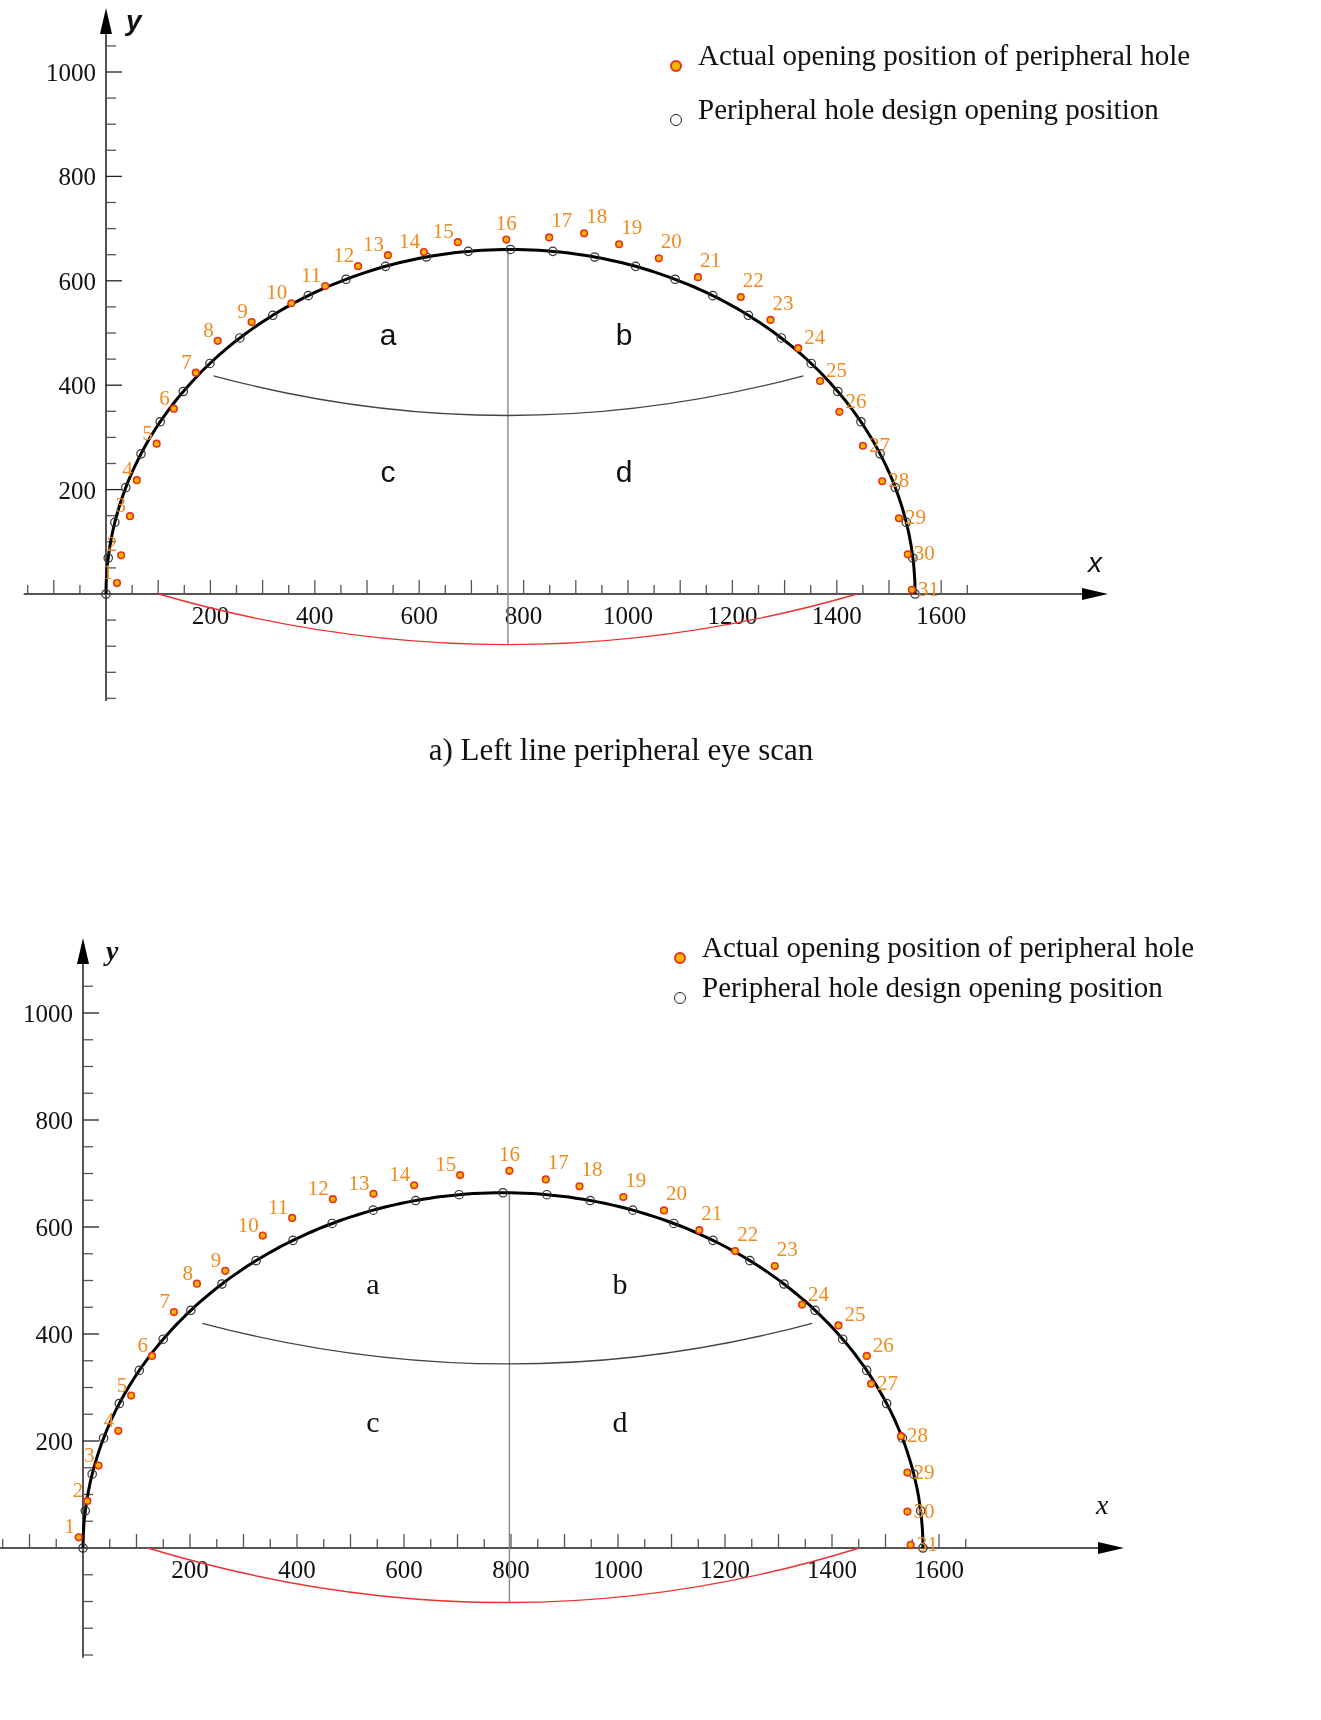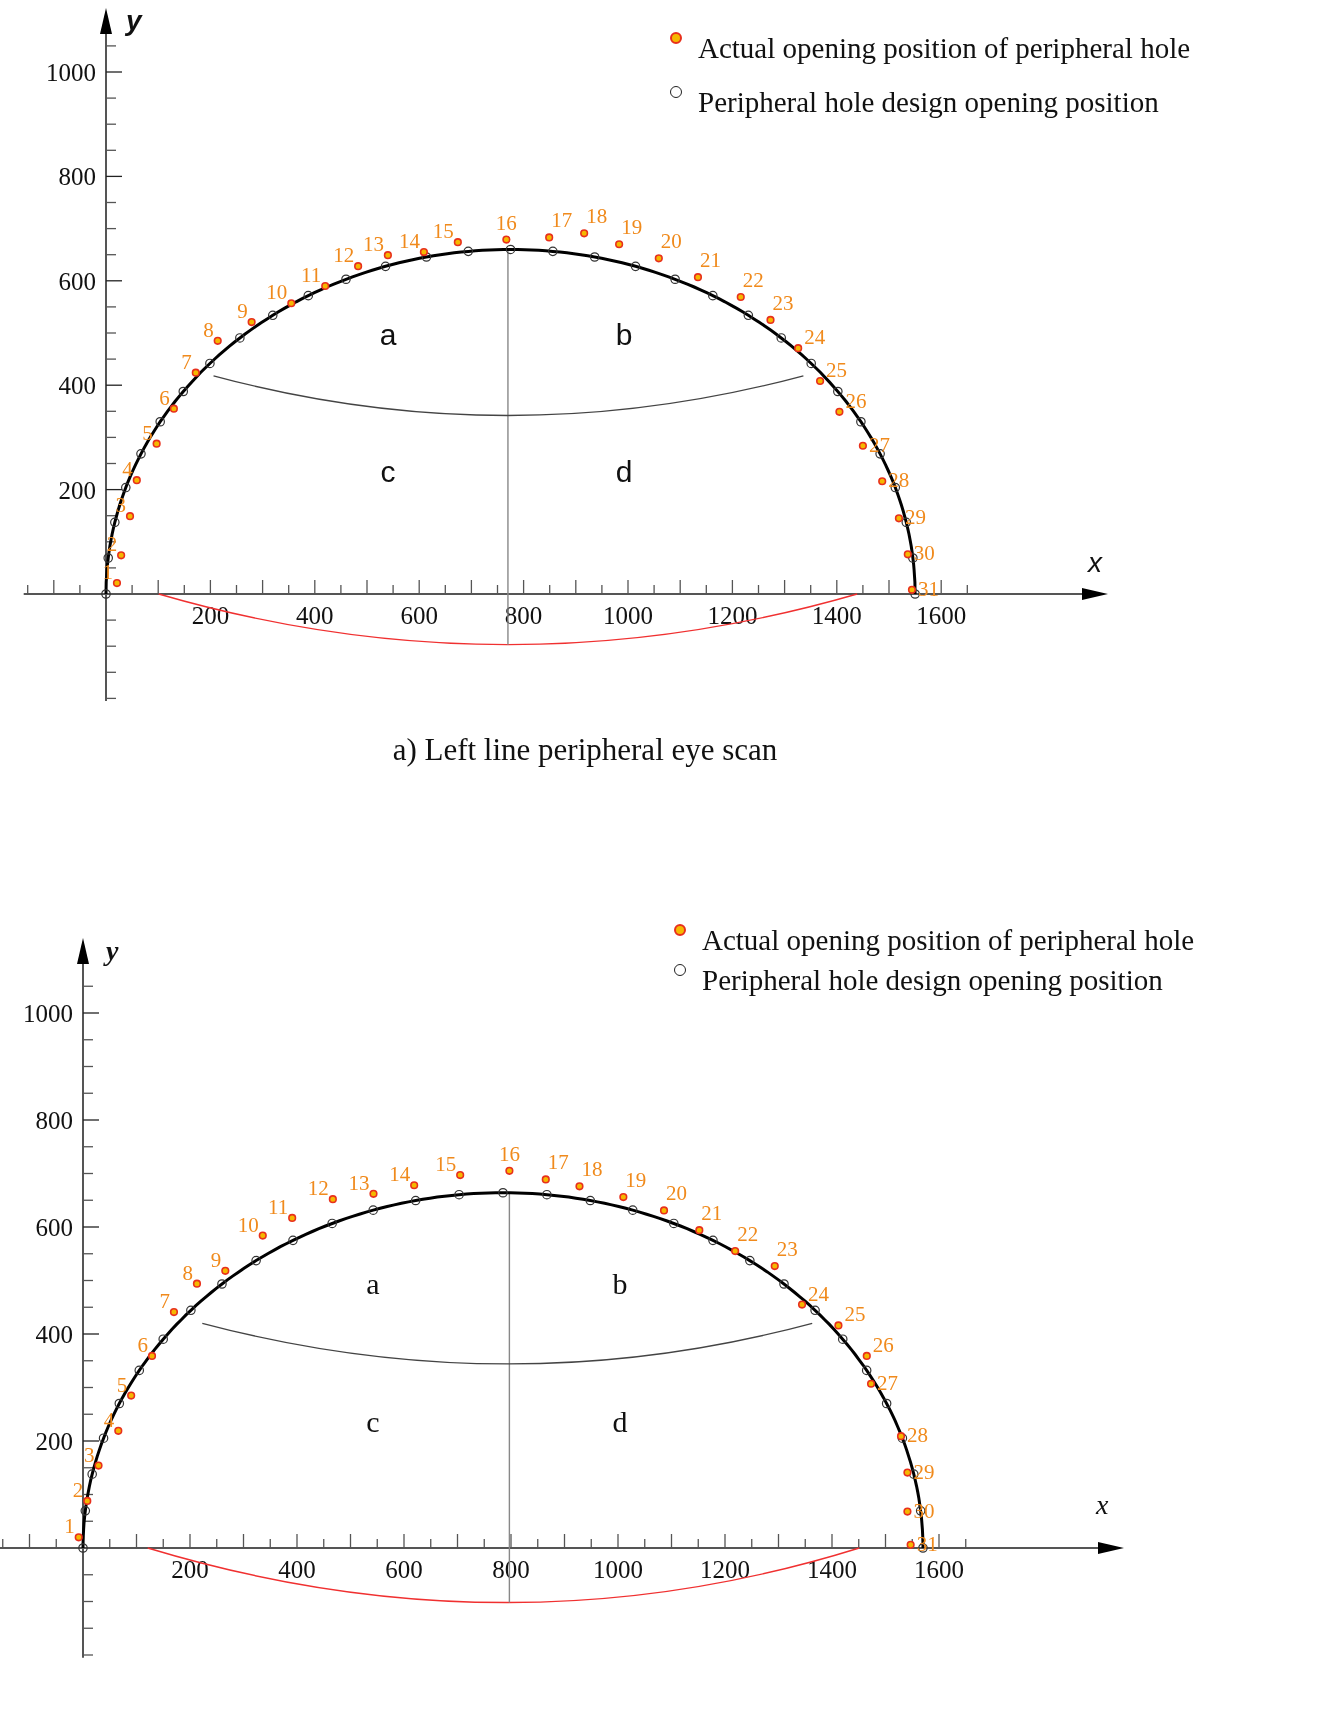--- a/index.html
+++ b/index.html
@@ -1,25 +1,25 @@
 <!DOCTYPE html>
 <html><head>
 <meta charset="utf-8">
 <style>
   html, body { margin: 0; padding: 0; background: #ffffff; }
   body { width: 1321px; height: 1720px; position: relative; overflow: hidden; font-family: "Liberation Serif", serif; }
   .panel { position: absolute; left: 0; width: 1321px; }
   #panel-a { top: 0; height: 860px; }
   #panel-b { top: 860px; height: 860px; }
   svg { position: absolute; left: 0; top: 0; }
-  .caption { position: absolute; left: 0; width: 1170px; text-align: center; font-size: 31px; color: #111; font-family: "Liberation Serif", serif; }
+  .caption { position: absolute; left: 0; width: 1170px; text-align: center; font-size: 31px; color: #111; font-family: "Liberation Serif", serif; padding-left: 36px; }
   #panel-a .caption { top: 732px; }
   #panel-b .caption { top: 800px; }
   .legend { position: absolute; font-family: "Liberation Serif", serif; font-size: 29px; color: #111; }
-  .legend-row { display: flex; align-items: flex-start; height: 40px; white-space: nowrap; }
+  .legend-row { display: flex; align-items: flex-end; height: 40px; white-space: nowrap; }
   .legend-marker { width: 12px; height: 12px; border-radius: 50%; margin-right: 16px; box-sizing: border-box; }
   .marker-actual { background: #f5b800; border: 2px solid #e8301c; }
   .marker-design { background: #fff; border: 1.6px solid #222; }
   #panel-a .legend { left: 670px; top: 32px; }
   #panel-a .legend-row:nth-child(2) { margin-top: 14px; }
   #panel-b .legend { left: 674px; top: 64px; }
   #panel-b .legend-row:nth-child(2) { margin-top: 0px; }
 </style>
 </head>
 <body>

